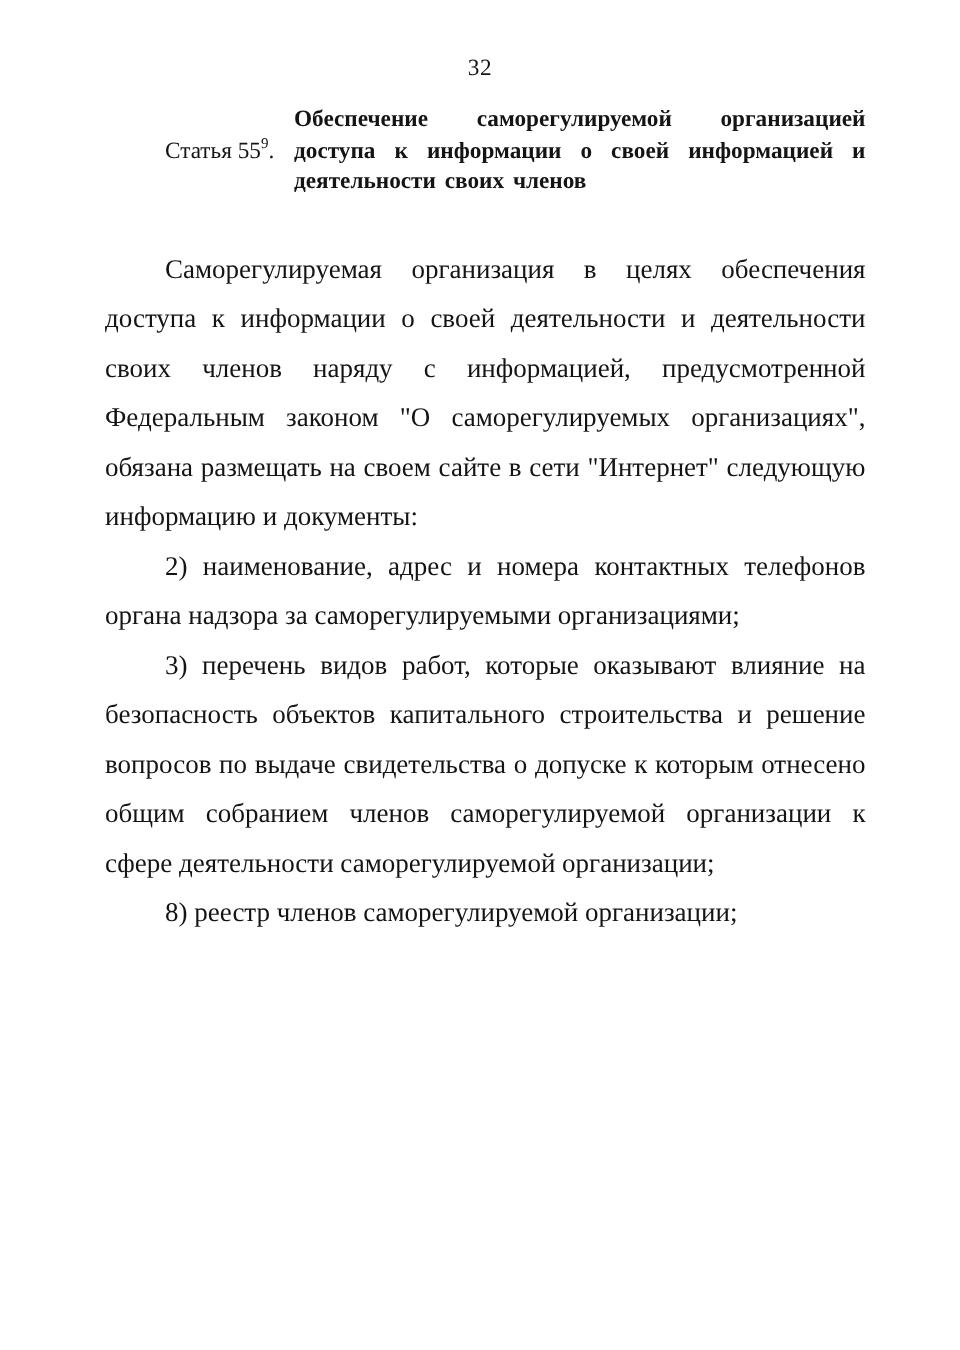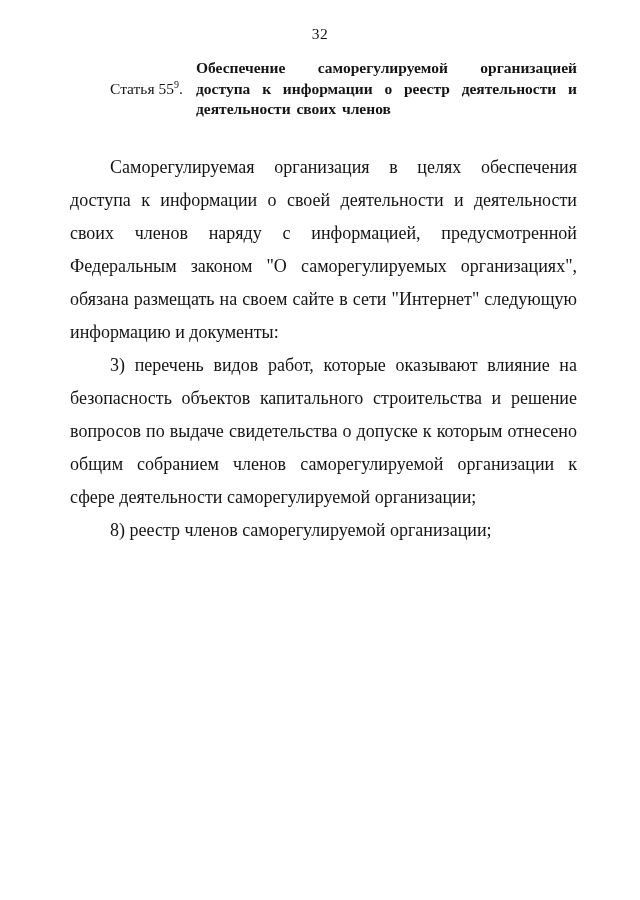--- a/index.html
+++ b/index.html
@@ -9,21 +9,21 @@
   }
   .page {
     position: relative;
     width: 640px;
     height: 700px;
     background: #ffffff;
     font-family: "Liberation Serif", serif;
     color: #141414;
     overflow: hidden;
     box-sizing: border-box;
-    padding-top: 24px;
+    padding-top: 36px;
   }
   .page-number {
     text-align: center;
     font-size: 15.5px;
     line-height: 20px;
     letter-spacing: 0.5px;
   }
   .article-heading {
     display: flex;
     align-items: center;
@@ -60,22 +60,23 @@
 </style>
 </head>
 <body>
 
 <div class="page">
 
   <div class="page-number">32</div>
 
   <div class="article-heading">
     <span class="article-label"><span>Статья 55</span><sup>9</sup><span>.</span></span>
-    <div class="article-title">Обеспечение саморегулируемой организацией доступа к информации о реестр деятельности и деятельности своих членов</div>
+    <div class="article-title">Обеспечение саморегулируемой организацией доступа к информации о своей информацией и деятельности своих членов</div>
   </div>
 
   <div class="body-text">
     <p>Саморегулируемая организация в целях обеспечения доступа к информации о своей деятельности и деятельности своих членов наряду с информацией, предусмотренной Федеральным законом "О саморегулируемых организациях", обязана размещать на своем сайте в сети "Интернет" следующую информацию и документы:</p>
+    <p>2) наименование, адрес и номера контактных телефонов органа надзора за саморегулируемыми организациями;</p>
     <p>3) перечень видов работ, которые оказывают влияние на безопасность объектов капитального строительства и решение вопросов по выдаче свидетельства о допуске к которым отнесено общим собранием членов саморегулируемой организации к сфере деятельности саморегулируемой организации;</p>
     <p>8) реестр членов саморегулируемой организации;</p>
   </div>
 
 </div>
 
 </body></html>

